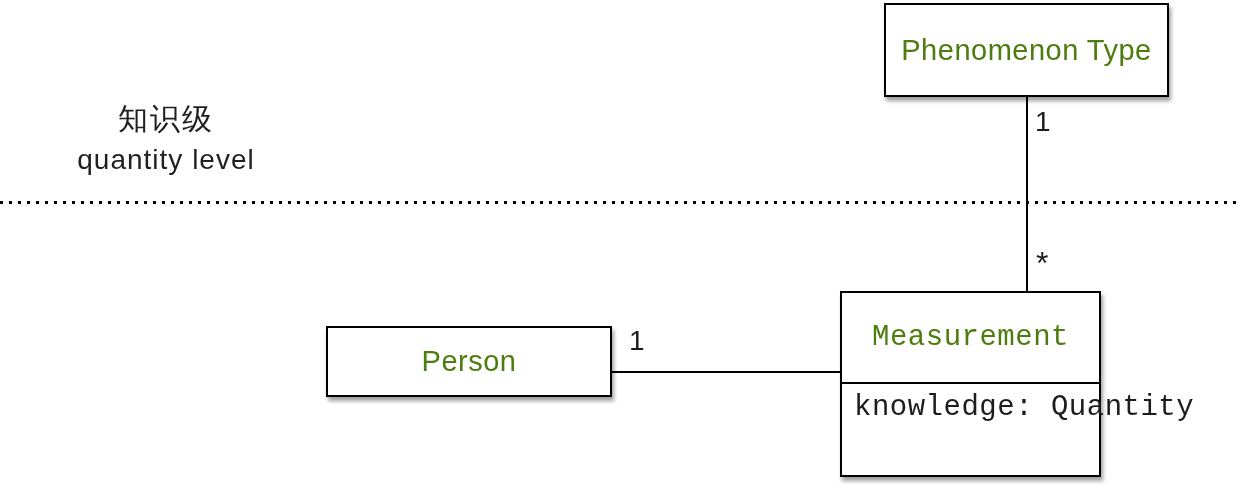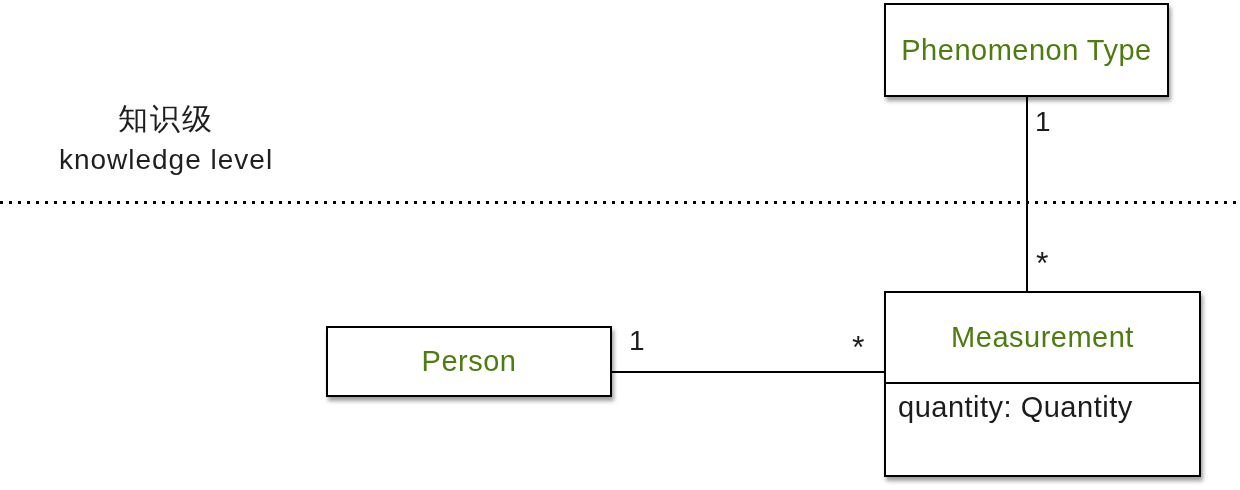--- a/index.html
+++ b/index.html
@@ -50,21 +50,21 @@
   
   .uml-class {
     position: absolute;
     background: #ffffff;
     border: 2.5px solid #000;
     box-shadow: 2px 4px 4px rgba(0, 0, 0, 0.38);
     display: flex;
     flex-direction: column;
   }
   .class-phenomenon-type { left: 884px; top: 3px;   width: 285px; height: 94px; }
-  .class-measurement     { left: 884px; top: 291px; width: 317px; height: 186px; }
+  .class-measurement     { left: 840px; top: 291px; width: 261px; height: 186px; font-family: Liberation Mono, monospace; }
   .class-person          { left: 326px; top: 326px; width: 286px; height: 71px; }
 
   .class-name {
     display: flex;
     align-items: center;
     justify-content: center;
     font-size: 29px;
     letter-spacing: 0.5px;
     flex: 1 1 auto;
     color: #4d7c0f;
@@ -102,21 +102,21 @@
   .mult-person-one      { left: 629px;  top: 327px; }
   .mult-measurement-left{ left: 852px;  top: 331px; }
 </style>
 </head>
 <body>
 
 <div class="canvas">
 
   <div class="level-label level-knowledge">
     <div class="zh">知识级</div>
-    <div class="en">knowledge level</div>
+    <div class="en">quantity level</div>
   </div>
 
   <div class="separator"></div>
 
 
   <div class="assoc-line line-type-measurement"></div>
 
   <div class="assoc-line line-person-measurement"></div>
 
   <div class="mult mult-type-one">1</div>
@@ -124,21 +124,21 @@
   <div class="mult mult-person-one">1</div>
   <div class="mult mult-star mult-measurement-left">*</div>
 
   <div class="uml-class class-phenomenon-type">
     <div class="class-name">Phenomenon Type</div>
   </div>
 
   <div class="uml-class class-measurement">
     <div class="class-name">Measurement</div>
     <div class="attr-compartment">
-      <div class="attr-item">quantity: Quantity</div>
+      <div class="attr-item">knowledge: Quantity</div>
     </div>
   </div>
 
   <div class="uml-class class-person">
     <div class="class-name">Person</div>
   </div>
 
 </div>
 
 </body></html>

